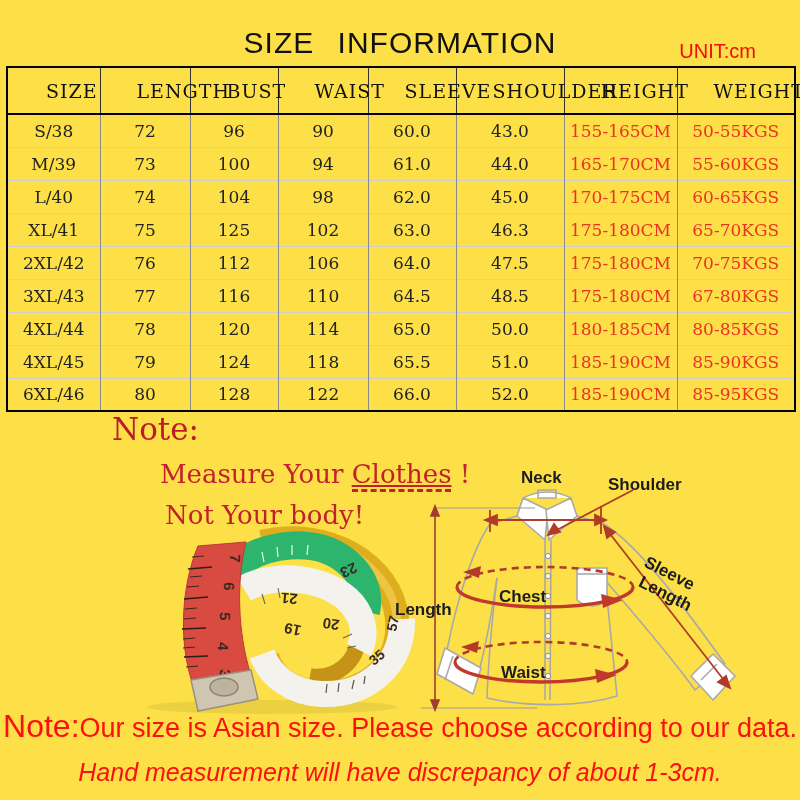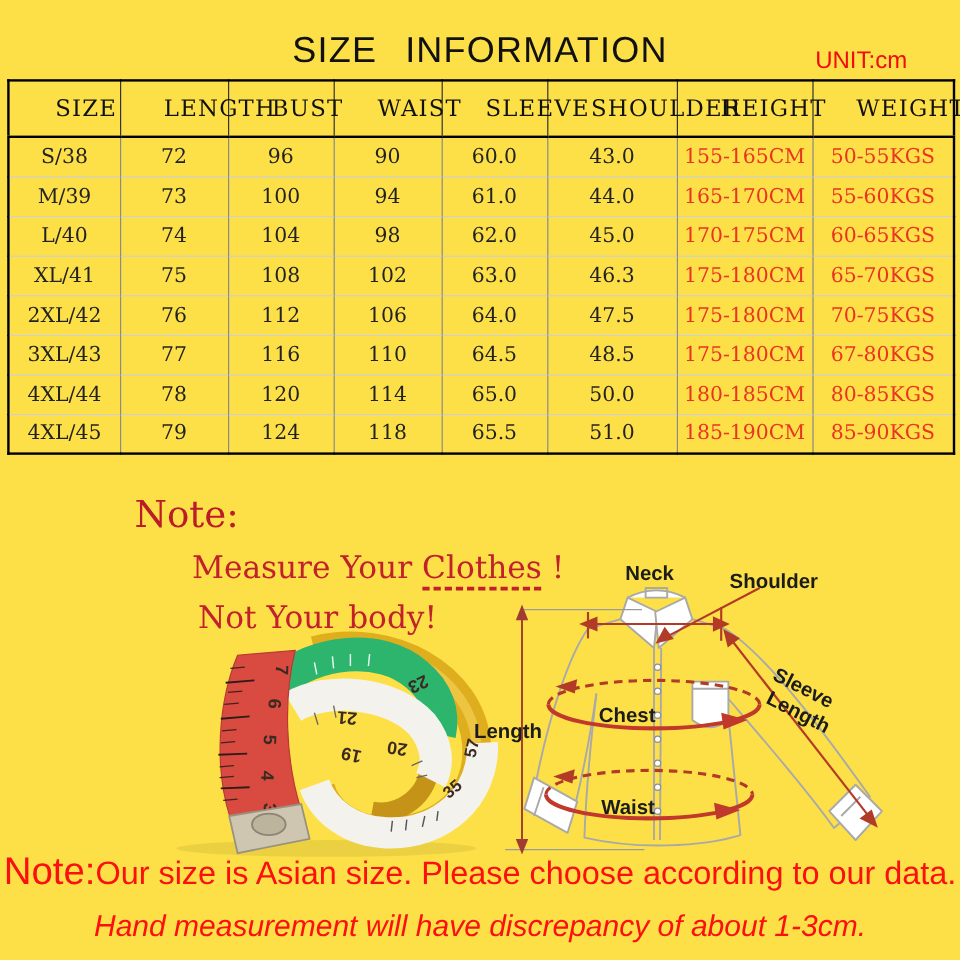--- a/index.html
+++ b/index.html
@@ -39,21 +39,21 @@
   
   .note-label {
     position:absolute; left:112px; top:411px;
     font-family:"DejaVu Serif", serif; font-size:31px; color:#bb1c28;
   }
   .measure-line1 {
     position:absolute; left:160px; top:459px; width:280px; text-align:center;
     font-family:"DejaVu Serif", serif; font-size:26px; color:#c2202c; white-space:nowrap;
   }
   .measure-line1 .dashed-underline {
-    border-bottom:3px dashed #c2202c; padding-bottom:0px;margin-top:16px;
+    text-decoration:underline; border-bottom:3px dashed #c2202c; padding-bottom:0px;margin-top:16px;
   }
   .measure-line2 {
     position:absolute; left:165px; top:500px; width:185px; text-align:left;
     font-family:"DejaVu Serif", serif; font-size:26px; color:#c2202c; white-space:nowrap;
   }
   
   .tape-art { position:absolute; left:112px; top:524px; width:308px; height:192px; }
   .shirt-art { position:absolute; left:395px; top:450px; width:405px; height:270px; }
   .shirt-label { font-family:"Liberation Sans", sans-serif; font-size:17px; font-weight:bold; fill:#1c1c1c; }
   .tape-num { font-family:"Liberation Sans", sans-serif; font-weight:bold; fill:#3a2a22; }
@@ -127,21 +127,21 @@
           <td>104</td>
           <td>98</td>
           <td>62.0</td>
           <td>45.0</td>
           <td class="red">170-175CM</td>
           <td class="red">60-65KGS</td>
         </tr>
         <tr>
           <td>XL/41</td>
           <td>75</td>
-          <td>108</td>
+          <td>125</td>
           <td>102</td>
           <td>63.0</td>
           <td>46.3</td>
           <td class="red">175-180CM</td>
           <td class="red">65-70KGS</td>
         </tr>
         <tr>
           <td>2XL/42</td>
           <td>76</td>
           <td>112</td>
@@ -173,20 +173,30 @@
         </tr>
         <tr>
           <td>4XL/45</td>
           <td>79</td>
           <td>124</td>
           <td>118</td>
           <td>65.5</td>
           <td>51.0</td>
           <td class="red">185-190CM</td>
           <td class="red">85-90KGS</td>
+        </tr>
+        <tr>
+          <td>6XL/46</td>
+          <td>80</td>
+          <td>128</td>
+          <td>122</td>
+          <td>66.0</td>
+          <td>52.0</td>
+          <td class="red">185-190CM</td>
+          <td class="red">85-95KGS</td>
         </tr>
       </tbody>
   </table>
 
   <div class="note-label">Note:</div>
   <div class="measure-line1"><span>Measure Your </span><span class="dashed-underline">Clothes</span><span> !</span></div>
   <div class="measure-line2">Not Your body!</div>
 
   <svg class="tape-art" viewBox="0 0 308 192" xmlns="http://www.w3.org/2000/svg">
     <ellipse cx="160" cy="183" rx="125" ry="7" fill="#000000" opacity="0.07"></ellipse>

